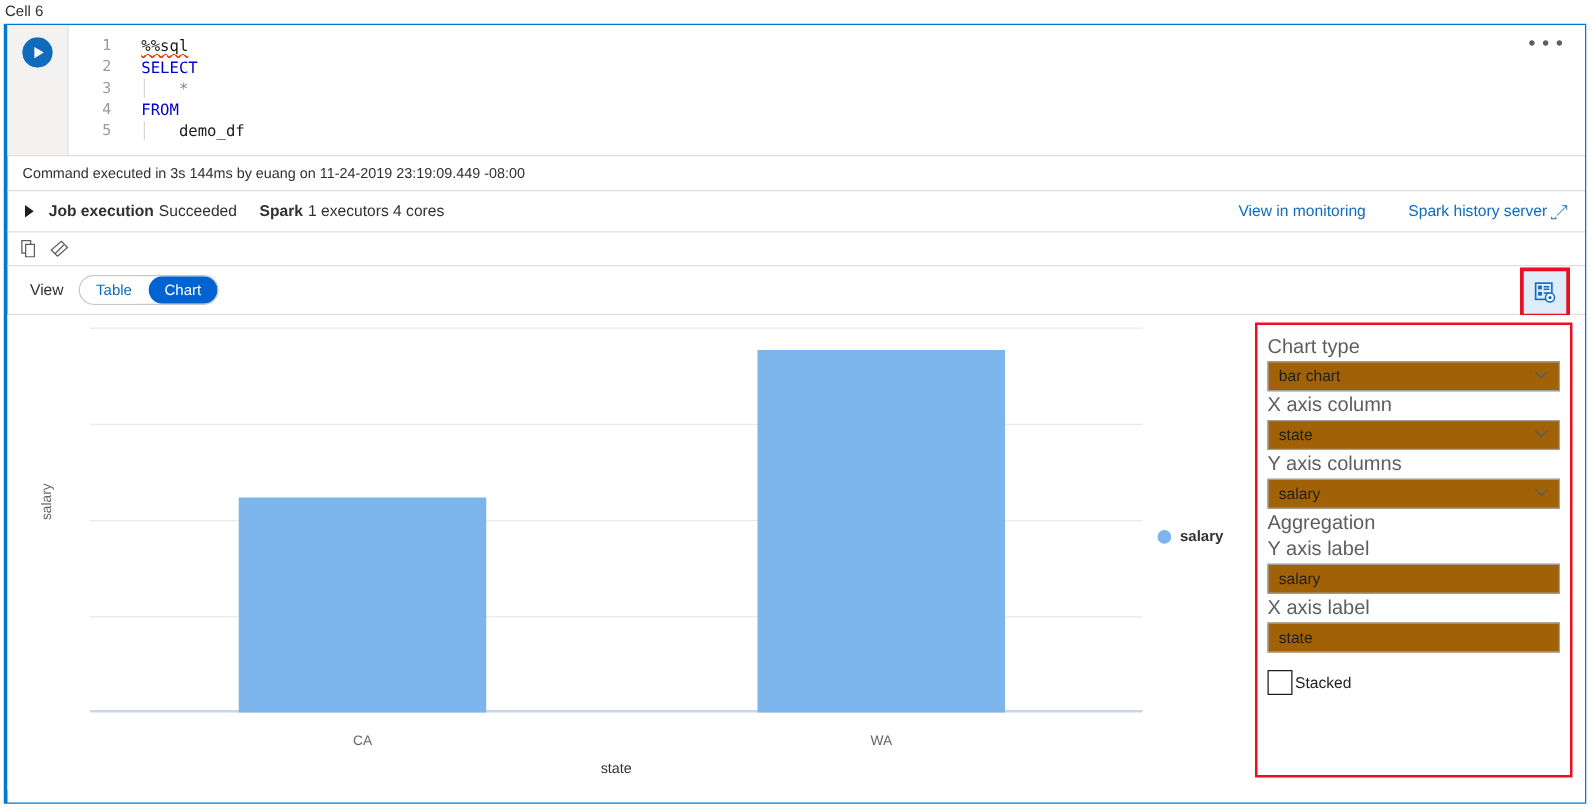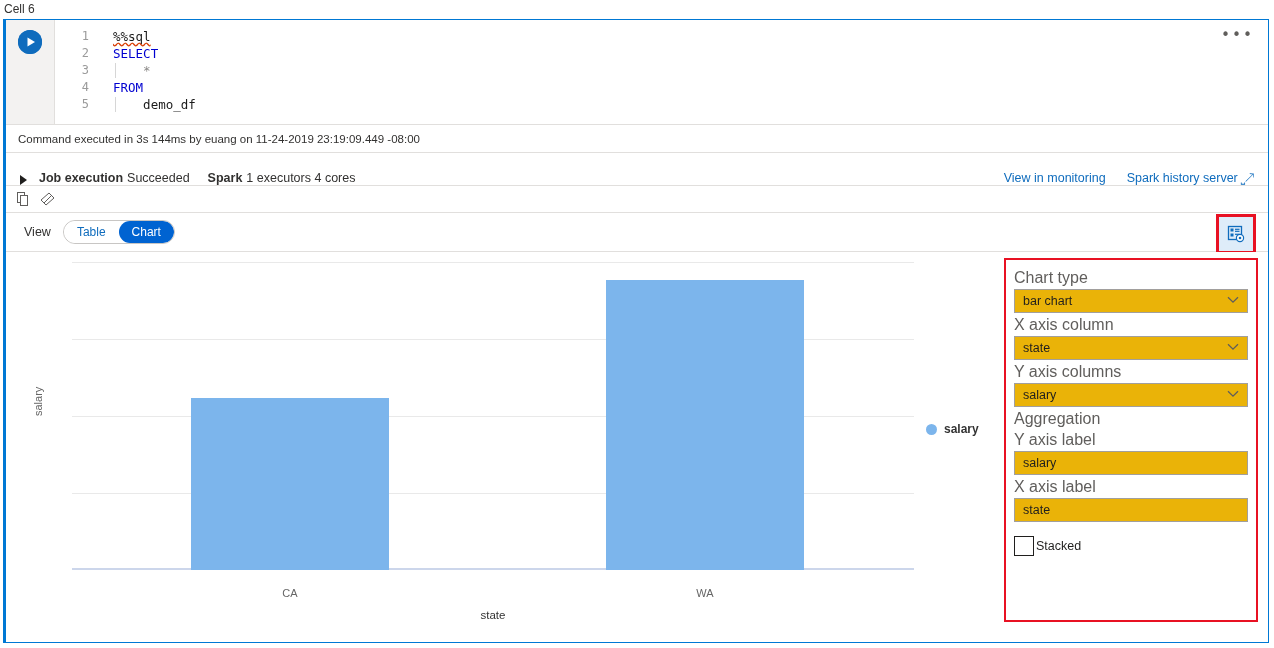--- a/index.html
+++ b/index.html
@@ -95,37 +95,37 @@
   
   .exec-status {
     height: 27px;
     display: flex; align-items: center;
     padding-left: 12px;
     font-size: 11.5px; color: #323130;
     border-bottom: 1px solid #e1dfdd;
   }
   .job-row {
     height: 32px;
-    display: flex; align-items: flex-end;
+    display: flex; align-items: center;
     padding: 0 14px 0 14px;
     font-size: 12.5px; color: #323130;
     border-bottom: 1px solid #e1dfdd;
   }
   .tri {
     width: 0; height: 0;
     border-left: 7px solid #201f1e;
     border-top: 5px solid transparent;
     border-bottom: 5px solid transparent;
     margin-right: 12px; cursor: pointer;
   }
   .b { font-weight: bold; }
   .job-left { display: flex; align-items: center; gap: 4px; }
   .job-spacer { flex: 1; }
   .link {
-    color: #0f6cbd; cursor: pointer; margin-left: 21px;
+    color: #0f6cbd; cursor: pointer; margin-left: 34px;
     font-size: 12.5px; white-space: nowrap;
   }
   .ext-ico { margin-left: 3px; font-size: 11px; }
 
   
   .icons-row {
     height: 26px;
     display: flex; align-items: center;
     padding-left: 10px; gap: 10px;
     border-bottom: 1px solid #e1dfdd;
@@ -242,21 +242,21 @@
     padding: 6px 8px 8px 8px;
   }
   .fld-label {
     font-size: 16px; color: #605e5c;
     margin: 3px 0 2px 0;
   }
   .select-box, .text-box {
     position: relative;
     height: 24px;
     border: 1px solid #a19f9d;
-    background: #eab308;
+    background: #a16207;
     display: flex; align-items: center;
     padding: 0 8px;
     font-size: 12.5px; color: #201f1e;
     box-sizing: border-box;
     cursor: pointer;
   }
   .text-box { cursor: text; }
   .chev {
     position: absolute; right: 8px; top: 50%;
     transform: translateY(-60%);

